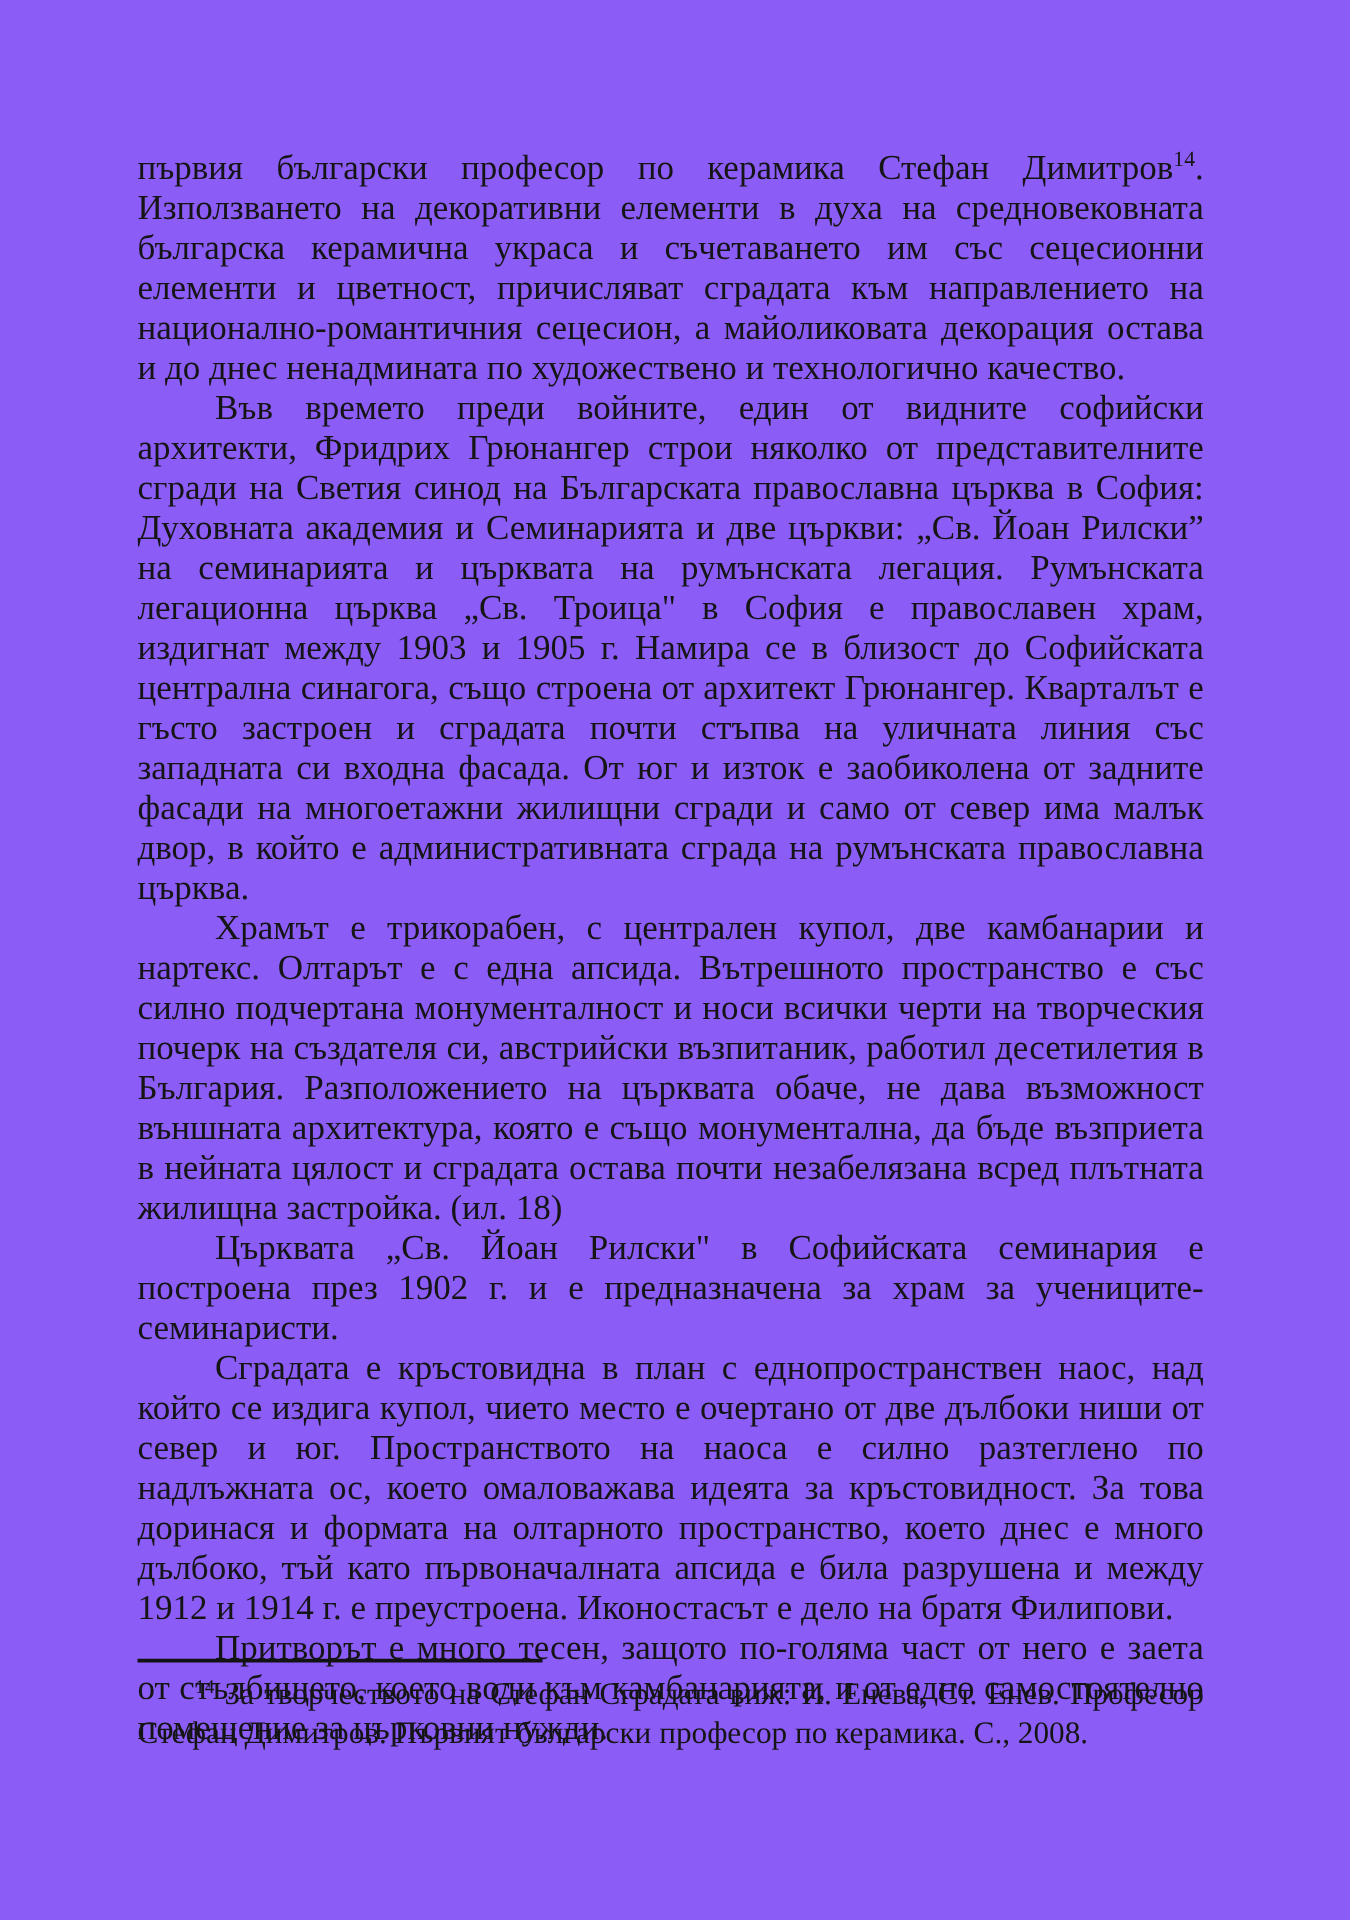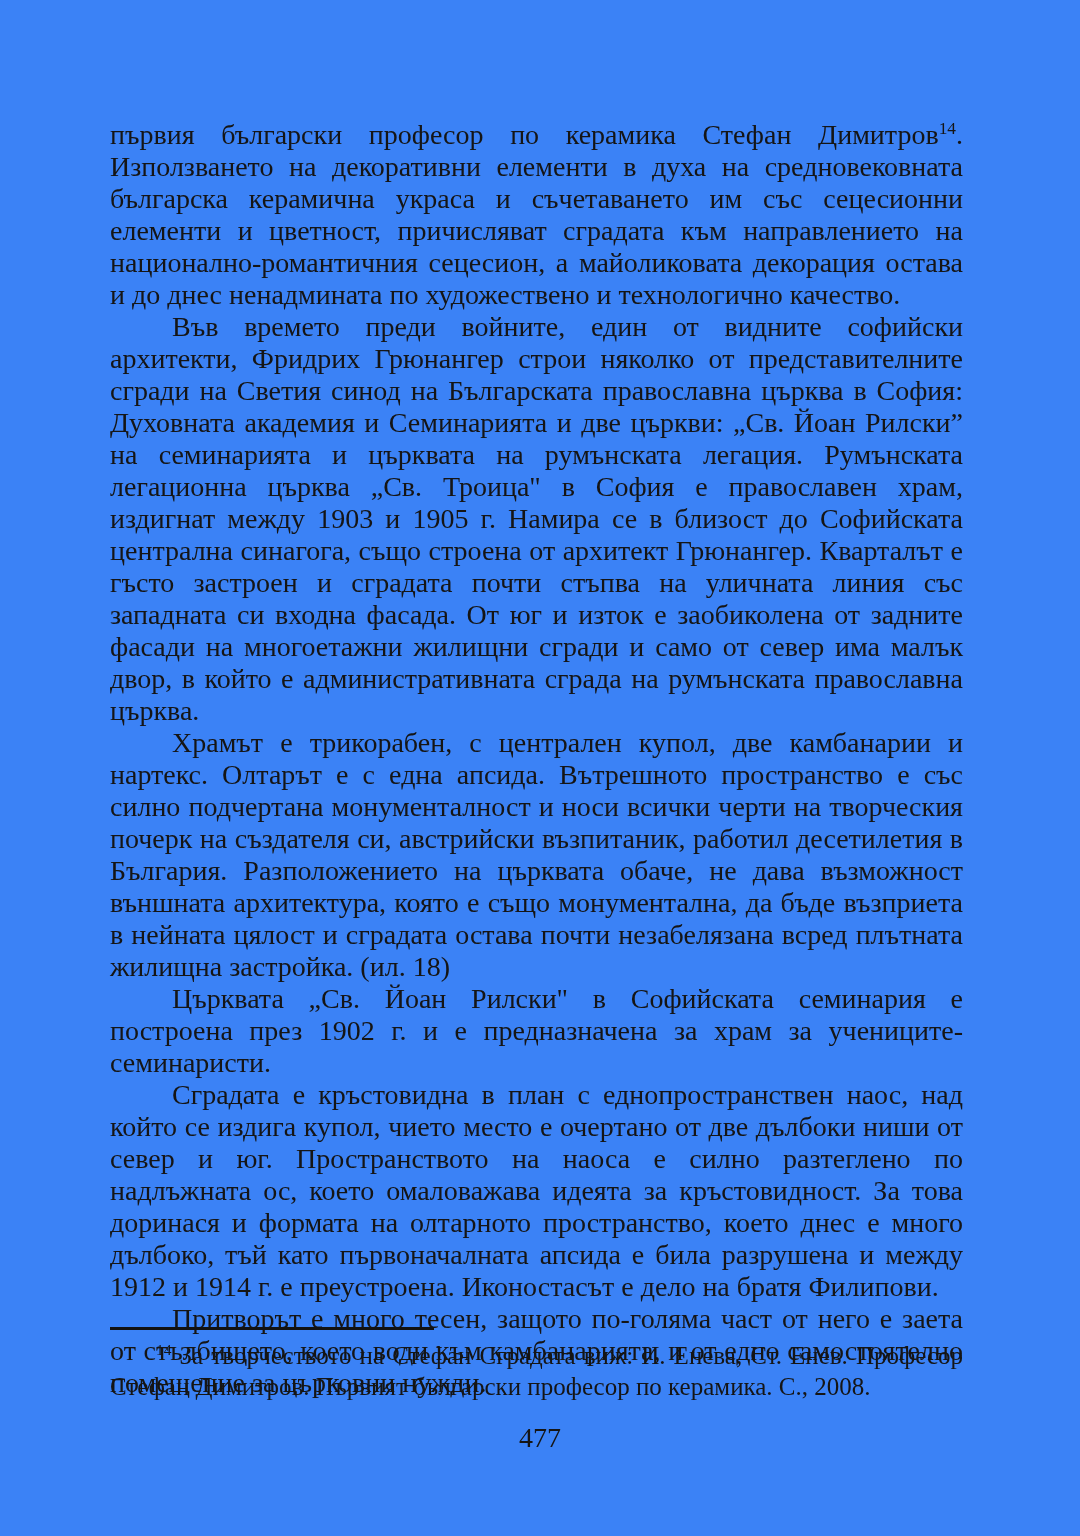--- a/index.html
+++ b/index.html
@@ -4,21 +4,21 @@
 <style>
   html, body {
     margin: 0;
     padding: 0;
     background: #ffffff;
   }
   .page {
     position: relative;
     width: 1080px;
     height: 1536px;
-    background: #3b82f6;
+    background: #8b5cf6;
     font-family: "Liberation Serif", serif;
     color: #151515;
     overflow: hidden;
   }
   .text-block {
     position: absolute;
     left: 110px;
     top: 119px;
     width: 853px;
     font-size: 28px;
@@ -85,15 +85,14 @@
 
     <p class="para">Сградата е кръстовидна в план с еднопространствен наос, над който се издига купол, чието место е очертано от две дълбоки ниши от север и юг. Пространството на наоса е силно разтеглено по надлъжната ос, което омаловажава идеята за кръстовидност. За това доринася и формата на олтарното пространство, което днес е много дълбоко, тъй като първоначалната апсида е била разрушена и между 1912 и 1914 г. е преустроена. Иконостасът е дело на братя Филипови.</p>
 
     <p class="para">Притворът е много тесен, защото по-голяма част от него е заета от стълбището, което води към камбанарията, и от едно самостоятелно помещение за църковни нужди.</p>
   </div>
 
   <div class="footnote-rule"></div>
 
   <div class="footnote"><sup class="fn-ref">14</sup><span> За творчеството на Стефан Сградата виж: </span><b>И. Енева, Ст. Енев.</b><span> Професор Стефан Димитров. Първият български професор по керамика. С., 2008.</span></div>
 
-  <div class="page-number">477</div>
 
 </div>
 
 </body></html>

